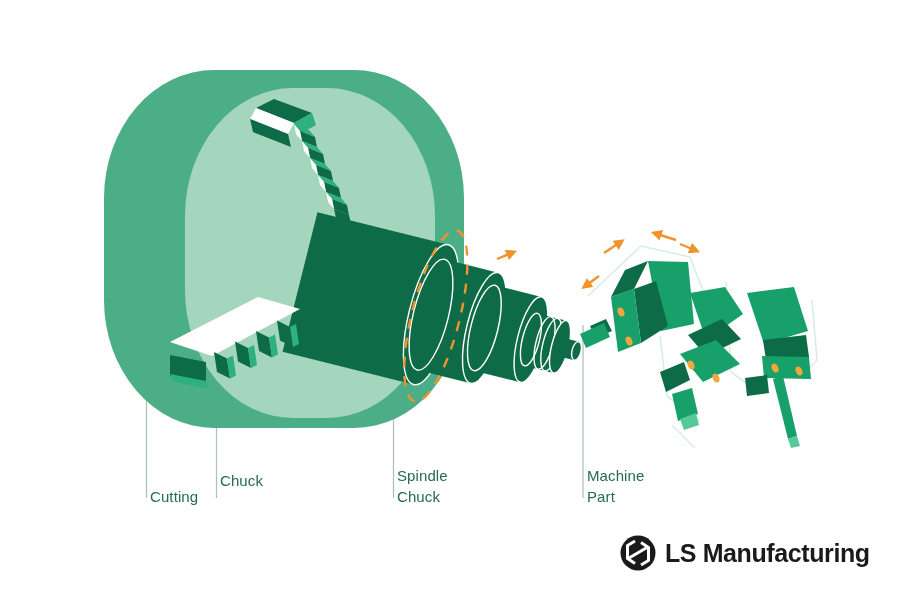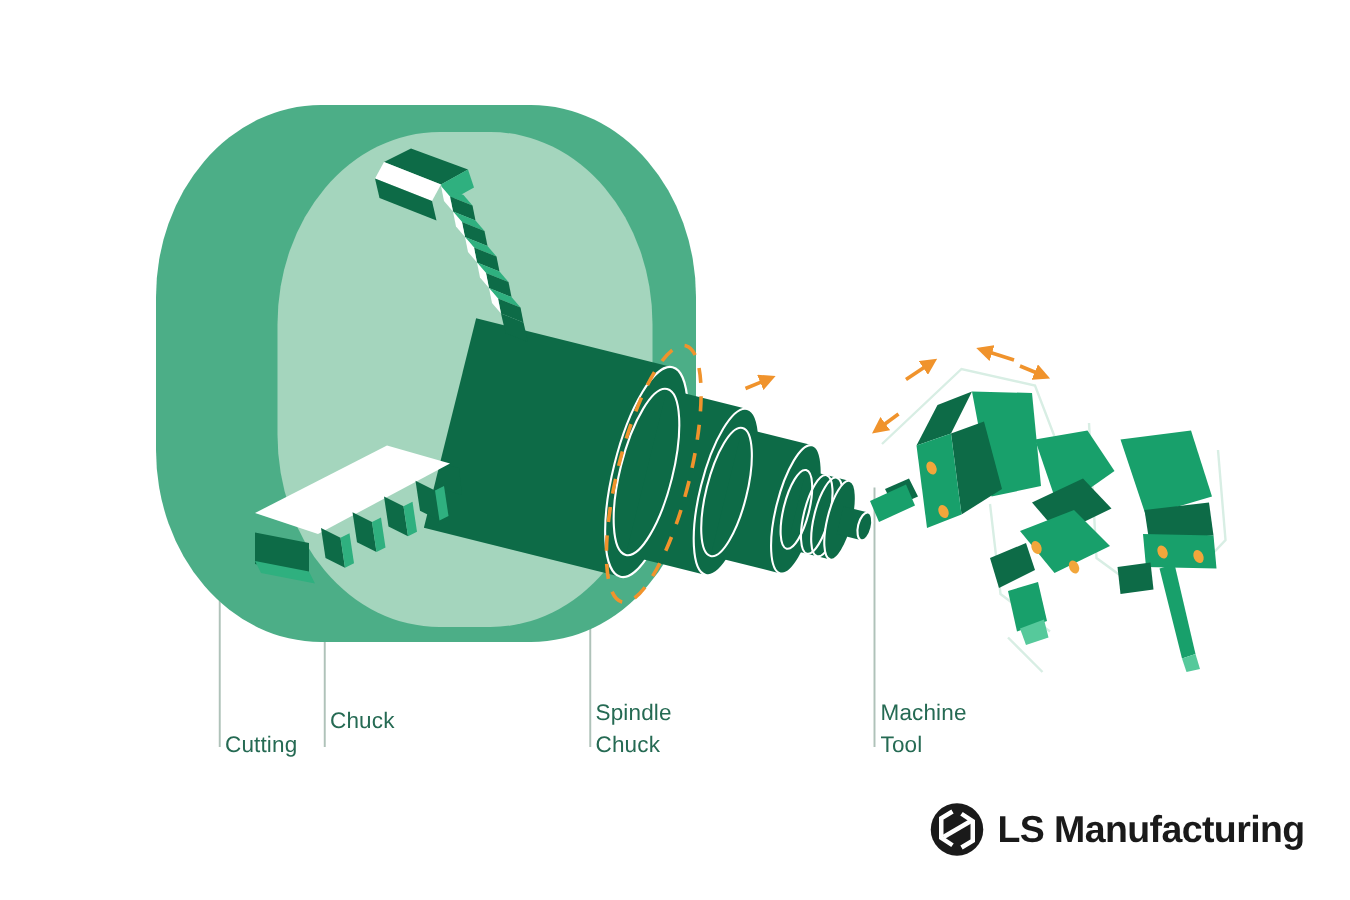--- a/index.html
+++ b/index.html
@@ -161,21 +161,21 @@
   </div>
   <div class="label" style="left:220px;top:470px">
     <span>Chuck</span>
   </div>
   <div class="label" style="left:397px;top:465px">
     <div>Spindle</div>
     <div>Chuck</div>
   </div>
   <div class="label" style="left:587px;top:465px">
     <div>Machine</div>
-    <div>Tool</div>
+    <div>Part</div>
   </div>
 
   <div class="logo">
     <svg width="36" height="36" viewBox="-18 -18 36 36">
       <circle cx="0" cy="0" r="17.5" fill="#1A1A1A"></circle>
       <g fill="none" stroke="#ffffff" stroke-width="3" stroke-linejoin="miter">
         <path d="M -3,-12 L -10.5,-7.5 L -10.5,5.5 L -3,10.5"></path>
         <path d="M 3,12 L 10.5,7.5 L 10.5,-5.5 L 3,-10.5"></path>
         <path d="M -9,5 L 9,-5.5"></path>
       </g>

